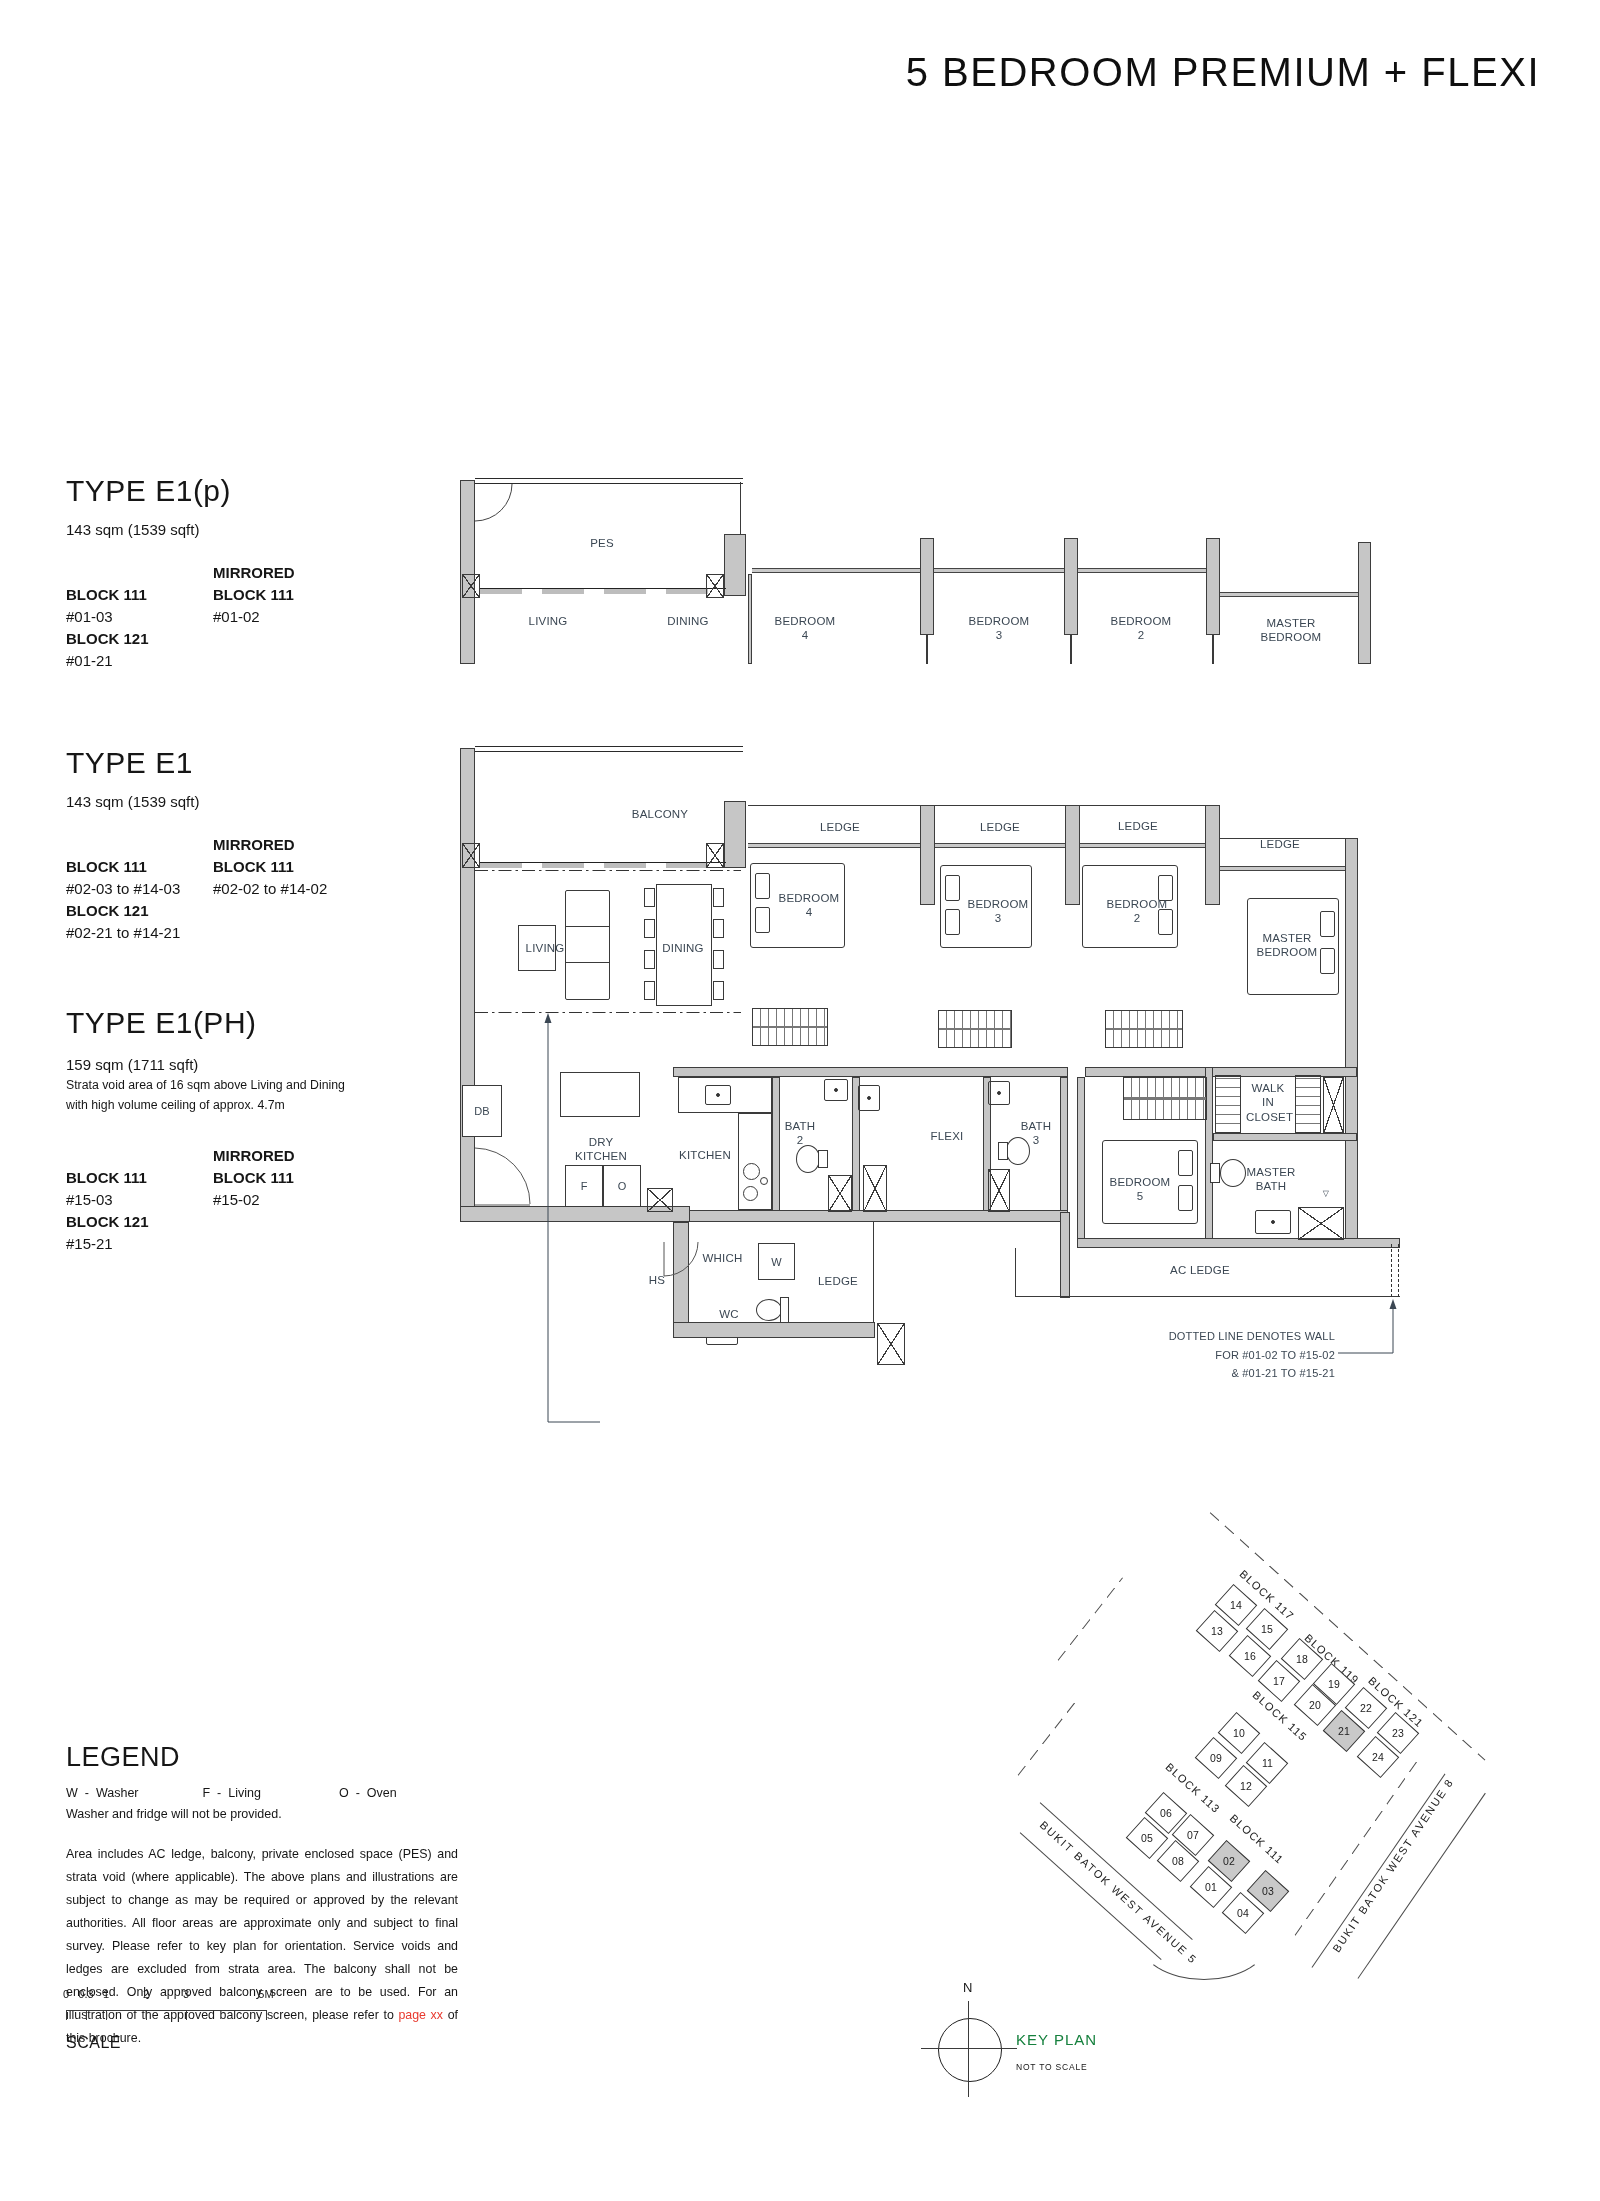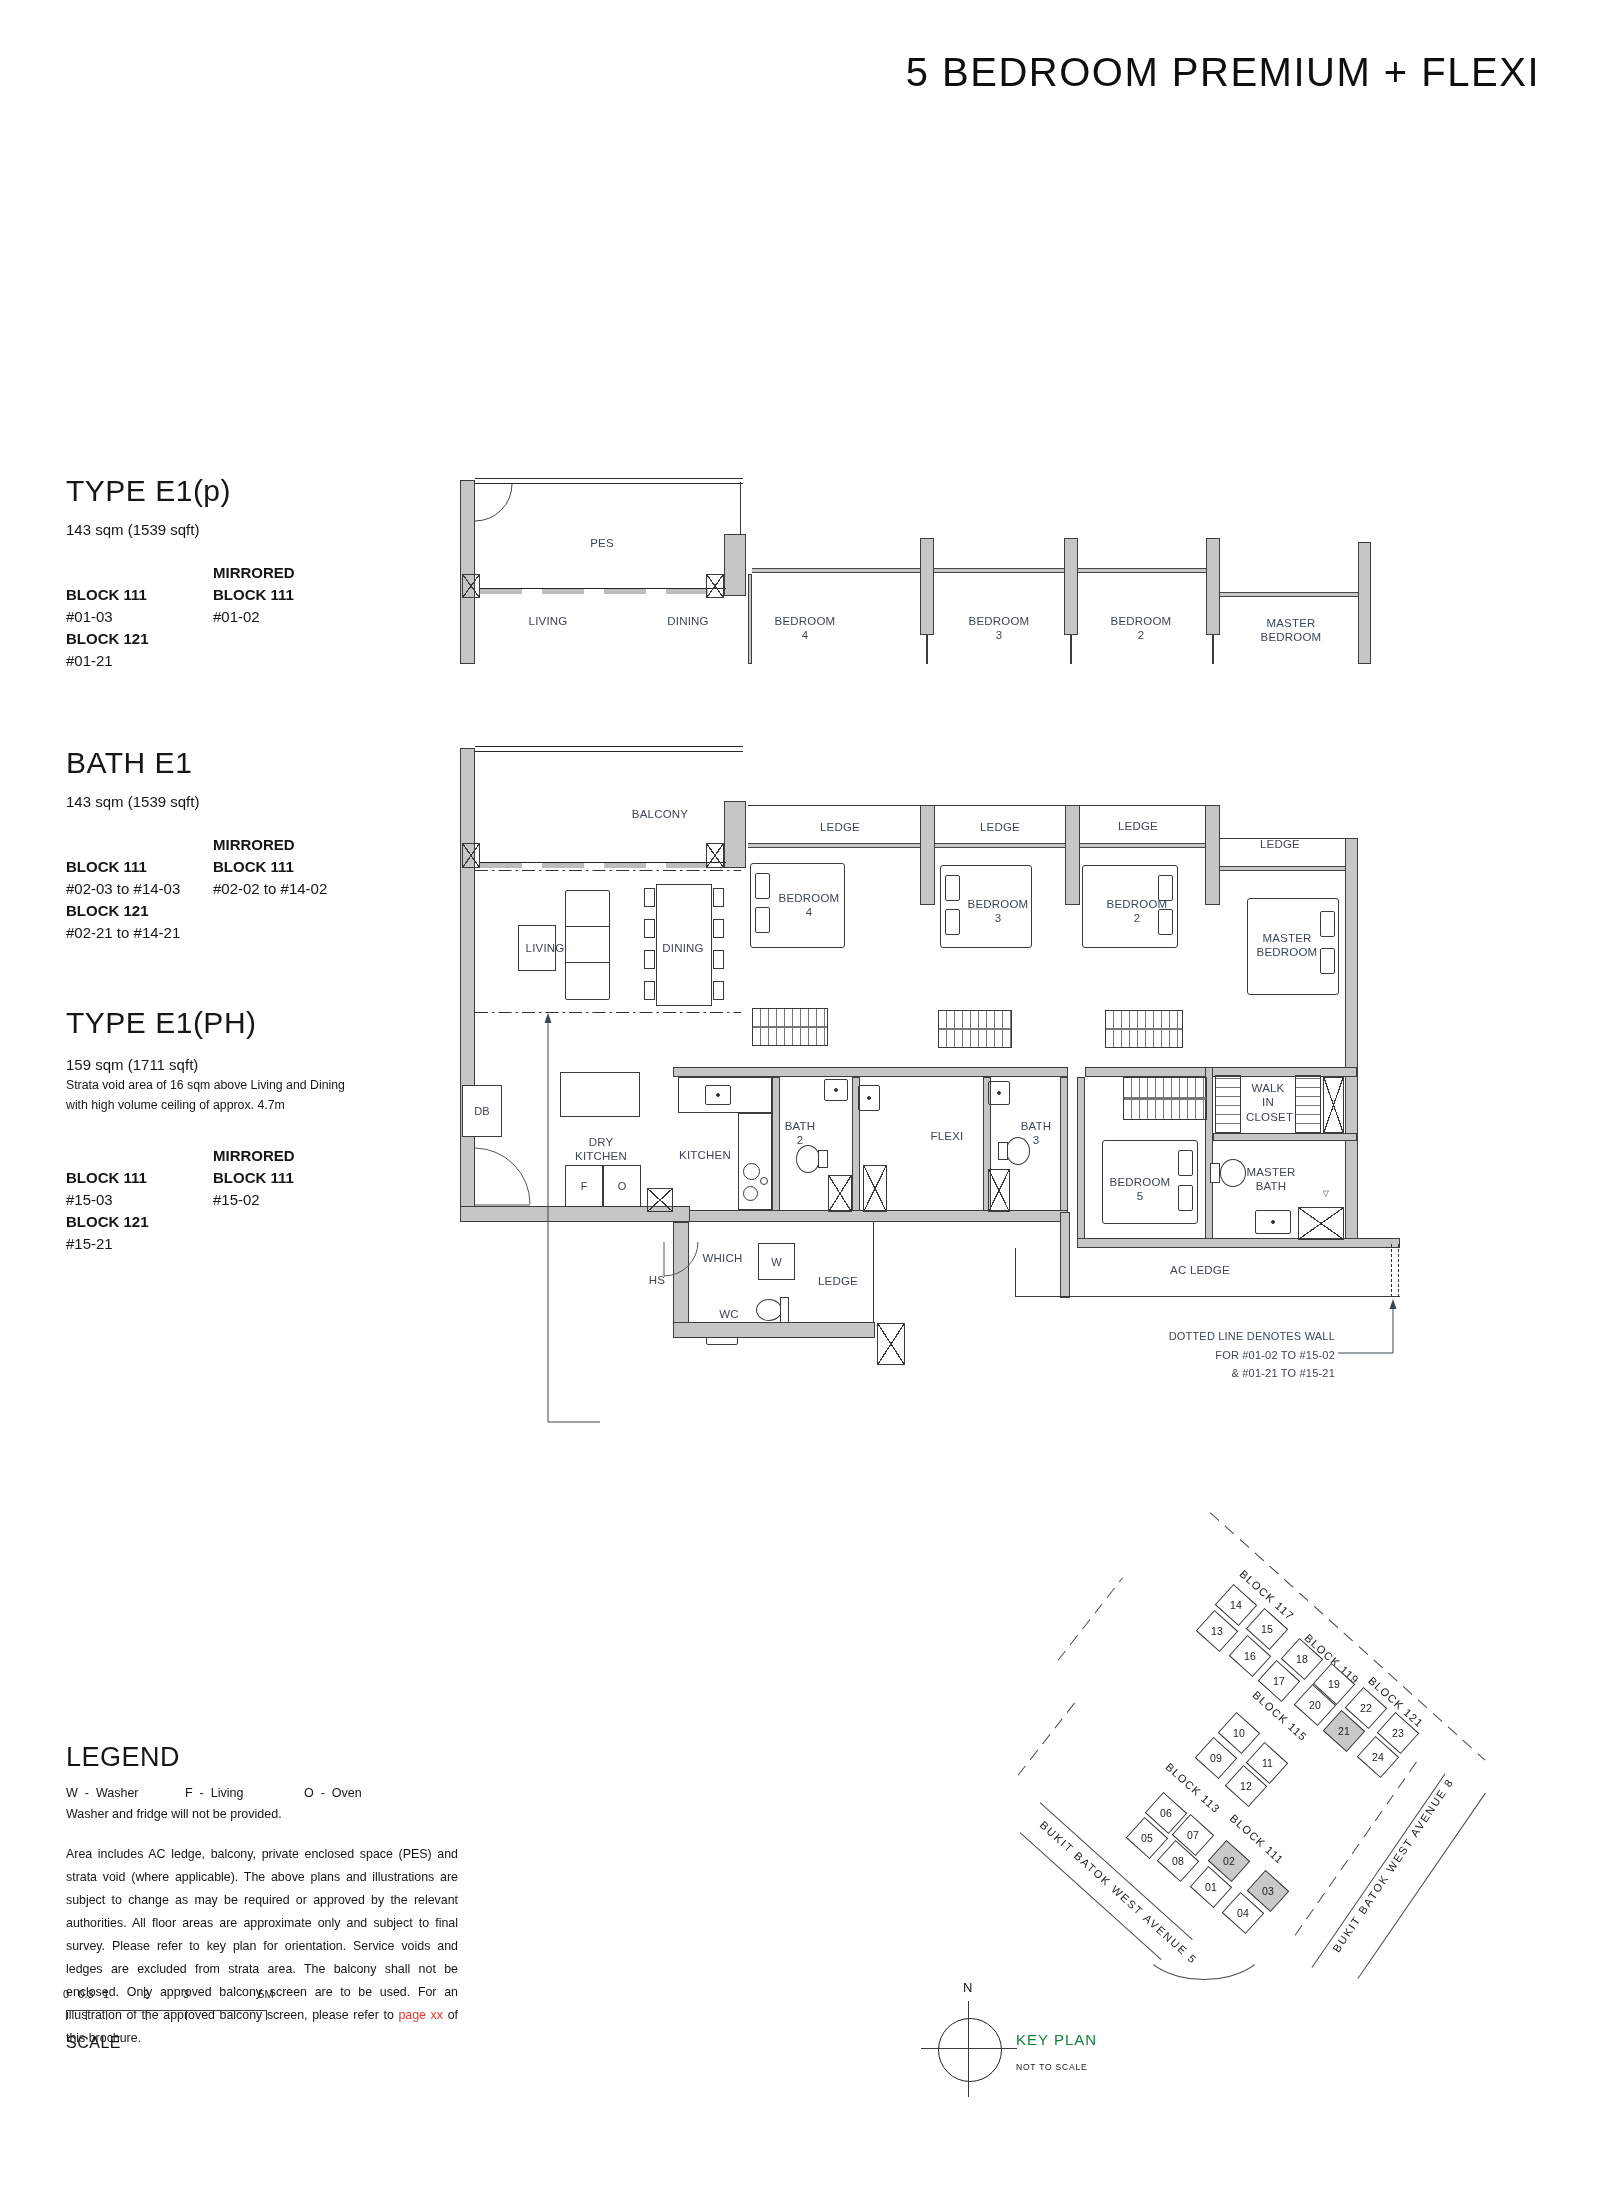--- a/index.html
+++ b/index.html
@@ -44,21 +44,21 @@
   .ttank{position:absolute;border:1px solid #3a3a3a;background:#fff;box-sizing:border-box;}
   .burner{position:absolute;border:1px solid #3a3a3a;border-radius:50%;box-sizing:border-box;}
   .sofa{position:absolute;border:1px solid #3a3a3a;border-radius:2px;box-sizing:border-box;background:
      linear-gradient(#3a3a3a,#3a3a3a) 0 33%/100% 1px no-repeat,
      linear-gradient(#3a3a3a,#3a3a3a) 0 66%/100% 1px no-repeat;}
   .chair{position:absolute;width:11px;height:19px;border:1px solid #3a3a3a;box-sizing:border-box;}
   .dashwall{position:absolute;border-left:1.5px dashed #333;border-right:1.5px dashed #333;box-sizing:border-box;}
   .note{position:absolute;font-size:11px;line-height:1.7;color:#3b4753;letter-spacing:.2px;}
   
   .legendtitle{font-size:27px;font-weight:300;letter-spacing:.5px;color:#161616;}
-  .legitems{display:flex;margin-top:13px;font-size:12.5px;color:#161616;}
+  .legitems{display:flex;margin-top:13px;font-size:12.5px;color:#161616;justify-content:space-between;}
   .legitem{width:119px;}
   .legnote{margin-top:7px;font-size:12.5px;color:#161616;}
   .disclaimer{margin-top:22px;font-size:12.4px;line-height:23px;text-align:justify;color:#161616;}
   .redlink{color:#e8392e;}
   .ticklbl{position:absolute;width:24px;text-align:center;font-size:11px;color:#161616;}
   
   .unit{position:absolute;width:32px;height:28px;border:1px solid #333;background:#fff;box-sizing:border-box;
         display:flex;align-items:center;justify-content:center;font-size:10.5px;color:#222;transform:rotate(42deg);}
   .unit>span{transform:rotate(-42deg);}
   .unit.hl{background:#c9c9c9;}
@@ -89,21 +89,21 @@
     </div>
     <div>
       <div class="tb">MIRRORED</div>
       <div class="tb">BLOCK 111</div>
       <div>#01-02</div>
     </div>
   </div>
 </div>
 
 <div class="typeblock" style="top:748px">
-  <div class="tname">BATH E1</div>
+  <div class="tname">TYPE E1</div>
   <div class="tarea">143 sqm (1539 sqft)</div>
   <div class="tcols">
     <div class="tcol1">
       <div class="tb">BLOCK 111</div>
       <div>#02-03 to #14-03</div>
       <div class="tb">BLOCK 121</div>
       <div>#02-21 to #14-21</div>
     </div>
     <div>
       <div class="tb">MIRRORED</div>

